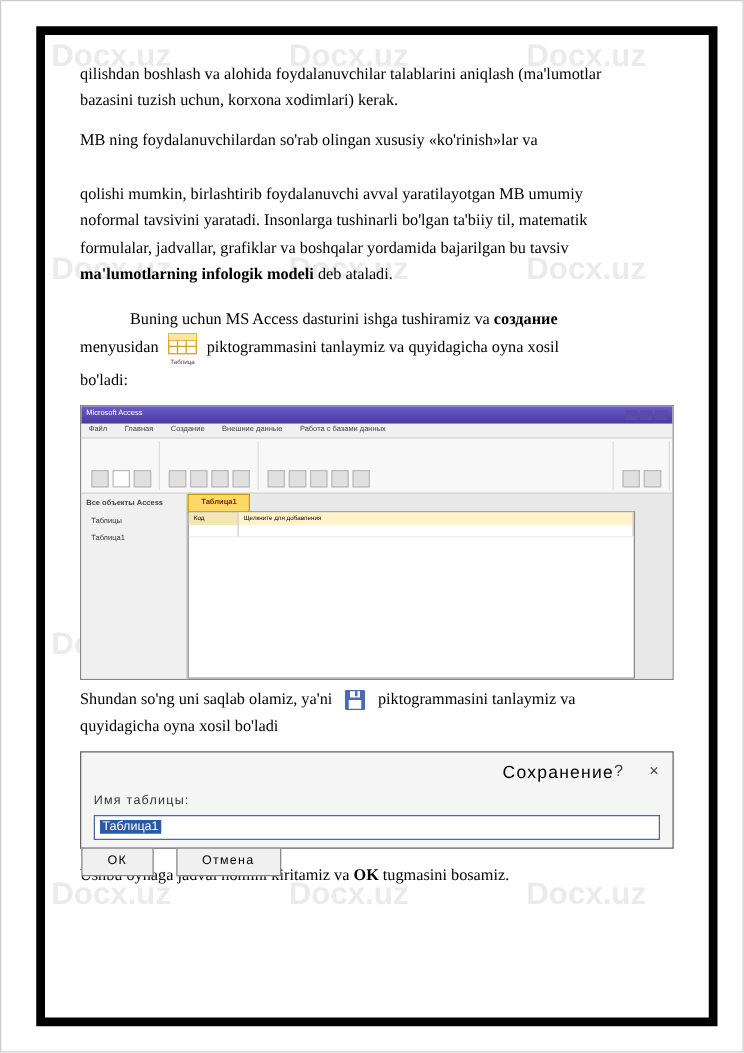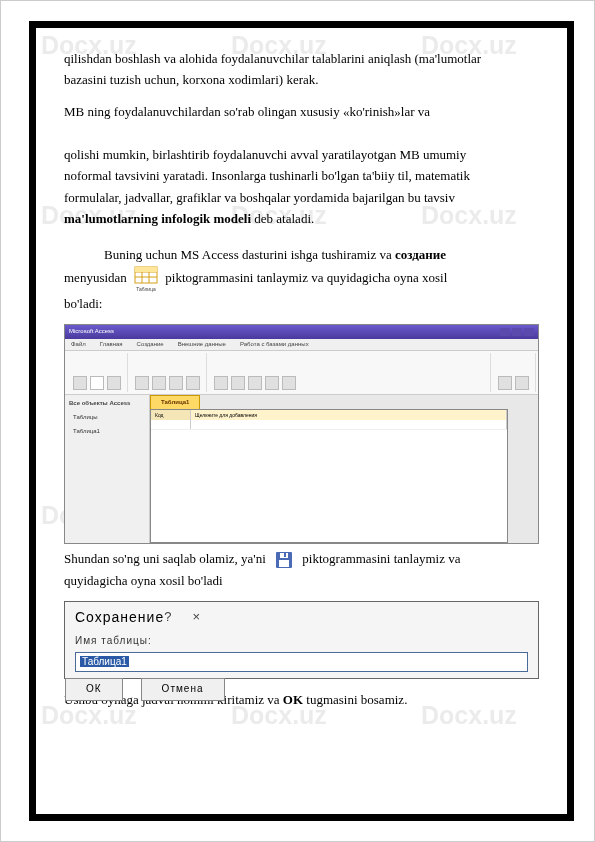--- a/index.html
+++ b/index.html
@@ -170,21 +170,21 @@
       width: 100%;
       height: 78px;
       margin: 4px 0;
       border: 1px solid #666;
       background: #f5f5f5;
       position: relative;
       font-family: Arial;
     }
     .dialog-title {
       display: flex;
-      justify-content: flex-start;
+      justify-content: flex-end;
       padding: 4px 10px;
       font-size: 14px;
       letter-spacing: 1px;
     }
     .dialog-close { display: flex; gap: 20px; font-size: 13px; color: #444; }
     .dialog-label {
       font-size: 10px;
       padding: 0 10px;
       letter-spacing: 1px;
       color: #333;

